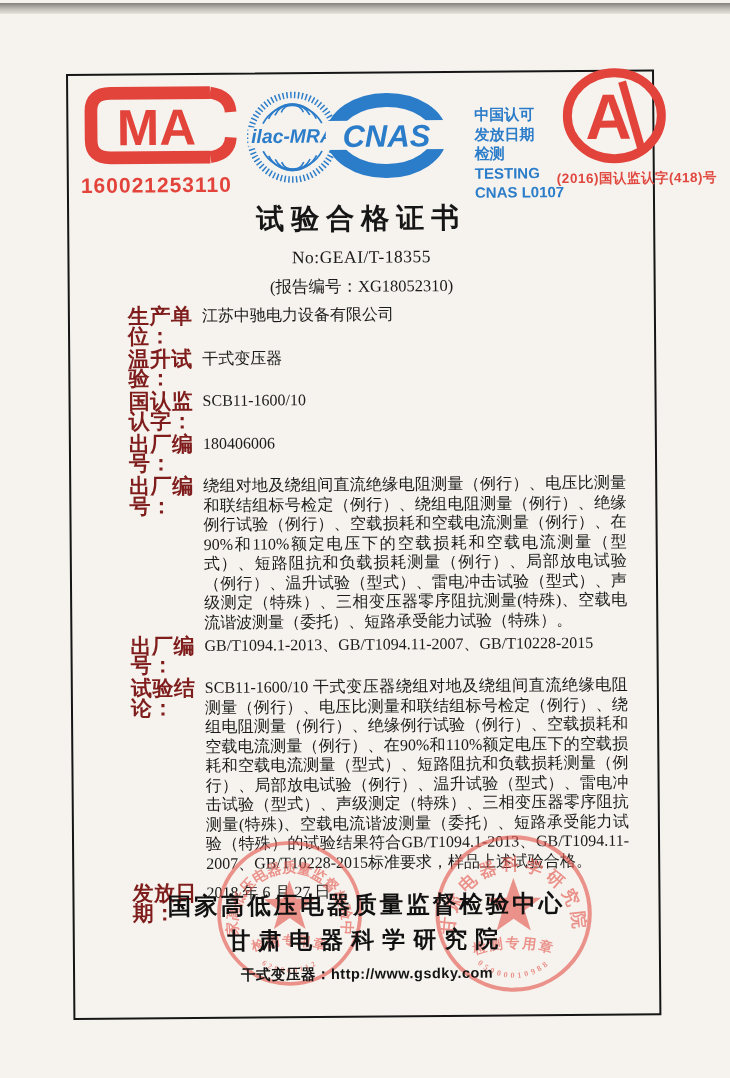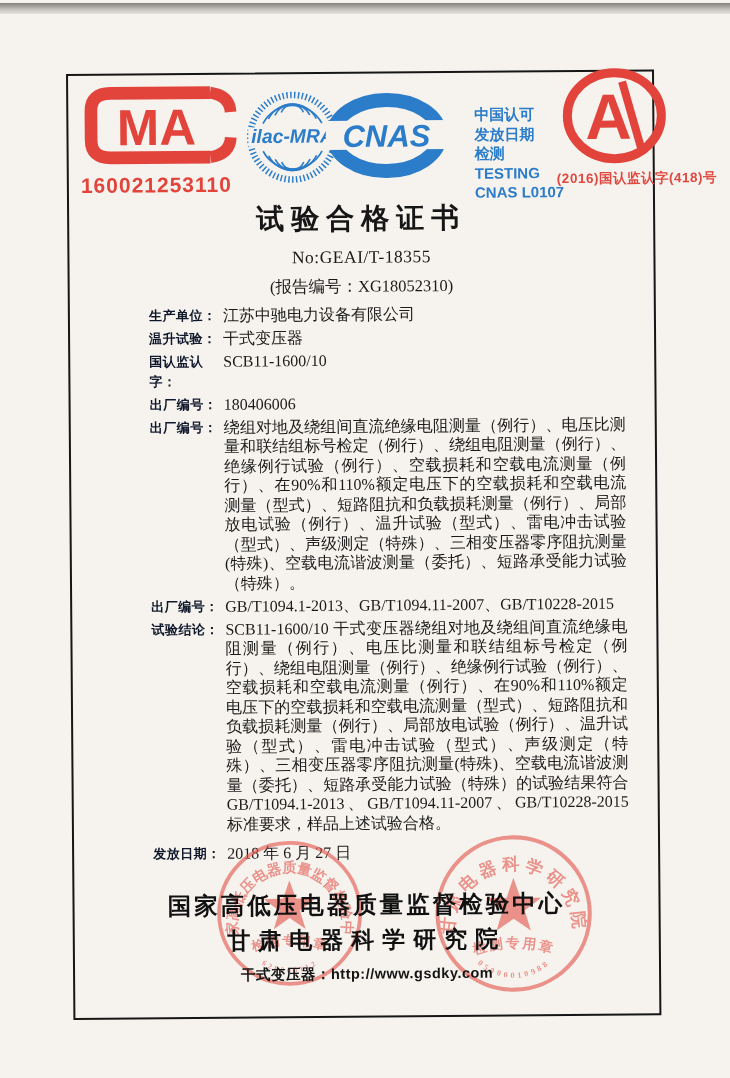--- a/index.html
+++ b/index.html
@@ -49,21 +49,21 @@
   .report-no {
     position:absolute; top:202px; left:0; width:100%; text-align:center;
     font-size:16.5px; color:#1a1a1a;
   }
   
   .fields { position:absolute; top:231px; left:58px; width:497px; }
   .field-row { display:flex; align-items:flex-start; margin-bottom:3.5px; }
   .field-label {
     flex:none; width:74px;
     font-family:"Liberation Sans",sans-serif; font-weight:bold;
-    font-size:13px; line-height:19.5px; letter-spacing:0.5px; color:#0f172a;margin-left:21px;
+    font-size:21px; line-height:19.5px; letter-spacing:0.5px; color:#7f1d1d;
   }
   .field-value {
     flex:1; font-size:16px; line-height:19.5px; color:#1b1b1b;
     text-align:justify;
   }
   .issue-row { margin-top:10px; }
   
   .footer { position:absolute; top:815px; left:0; width:100%; text-align:center; z-index:3; }
   .org-line1 { font-size:23.5px; font-weight:bold; letter-spacing:3px; color:#111; }
   .org-line2 { font-size:23px; font-weight:bold; letter-spacing:8px; color:#111; margin-top:4px; }

